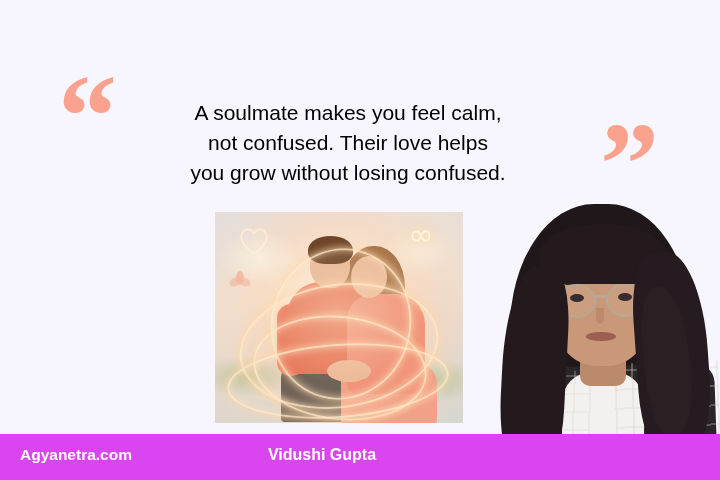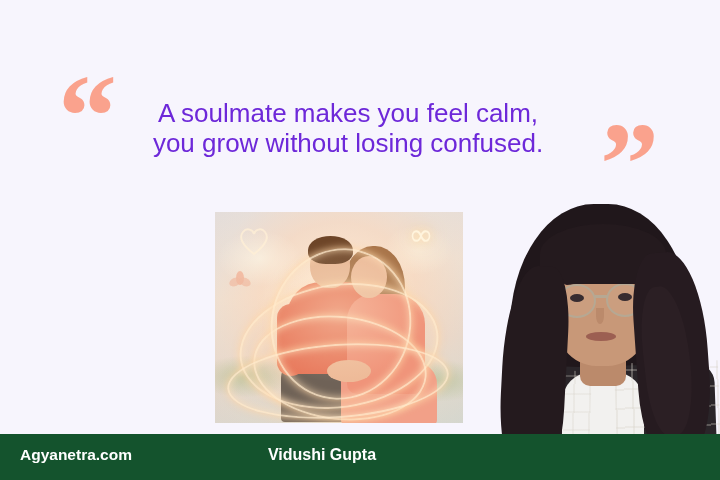--- a/index.html
+++ b/index.html
@@ -53,22 +53,22 @@
     font-weight:bold;
     line-height:1;
     letter-spacing:-2px;
     user-select:none;
   }
   .quote-close span { display:block; margin-top:-34px; }
 
   .quote-text {
     position:absolute; left:128px; top:98px; width:440px;
     text-align:center;
-    color:#6d28d9;
-    font-size:26px;
+    color:#000000;
+    font-size:21px;
     line-height:30px;
     font-weight:400;
   }
   .quote-text .line { display:block; white-space:nowrap; }
 
   
   .illus {
     position:absolute; left:215px; top:212px; width:248px; height:211px;
     overflow:hidden;
     background:
@@ -157,21 +157,21 @@
       repeating-linear-gradient(90deg, rgba(215,210,200,.28) 0 2px, transparent 2px 16px),
       repeating-linear-gradient(0deg, rgba(215,210,200,.24) 0 2px, transparent 2px 18px);
     transform:rotate(2deg);
   }
   .p-hair-front { left:44px; top:28px; width:126px; height:60px; background:#241a1e; border-radius:50% 50% 22% 22%; }
   .p-hair-strand { left:148px; top:90px; width:46px; height:150px; background:#2b1f24; border-radius:40% 50% 46% 40%; transform:rotate(-6deg); }
 
   
   .footer {
     position:absolute; left:0; top:434px; width:720px; height:46px;
-    background:#14532d;
+    background:#d946ef;
   }
   .footer-brand {
     position:absolute; left:20px; top:12px;
     color:#ffffff; font-size:15.5px; font-weight:bold;
   }
   .footer-author {
     position:absolute; left:0; top:12px; width:720px;
     text-align:center; padding-right:76px;
     color:#ffffff; font-size:16px; font-weight:bold;
   }
@@ -181,20 +181,21 @@
 
 <div class="card">
 
 
   <div class="quote-open">
     <span>“</span>
   </div>
 
   <div class="quote-text">
     <span class="line">A soulmate makes you feel calm,</span>
+    <span class="line">not confused. Their love helps</span>
     <span class="line">you grow without losing confused.</span>
   </div>
 
   <div class="quote-close">
     <span>”</span>
   </div>
 
   <div class="illus">
     <div class="bg-blur"></div>
 

